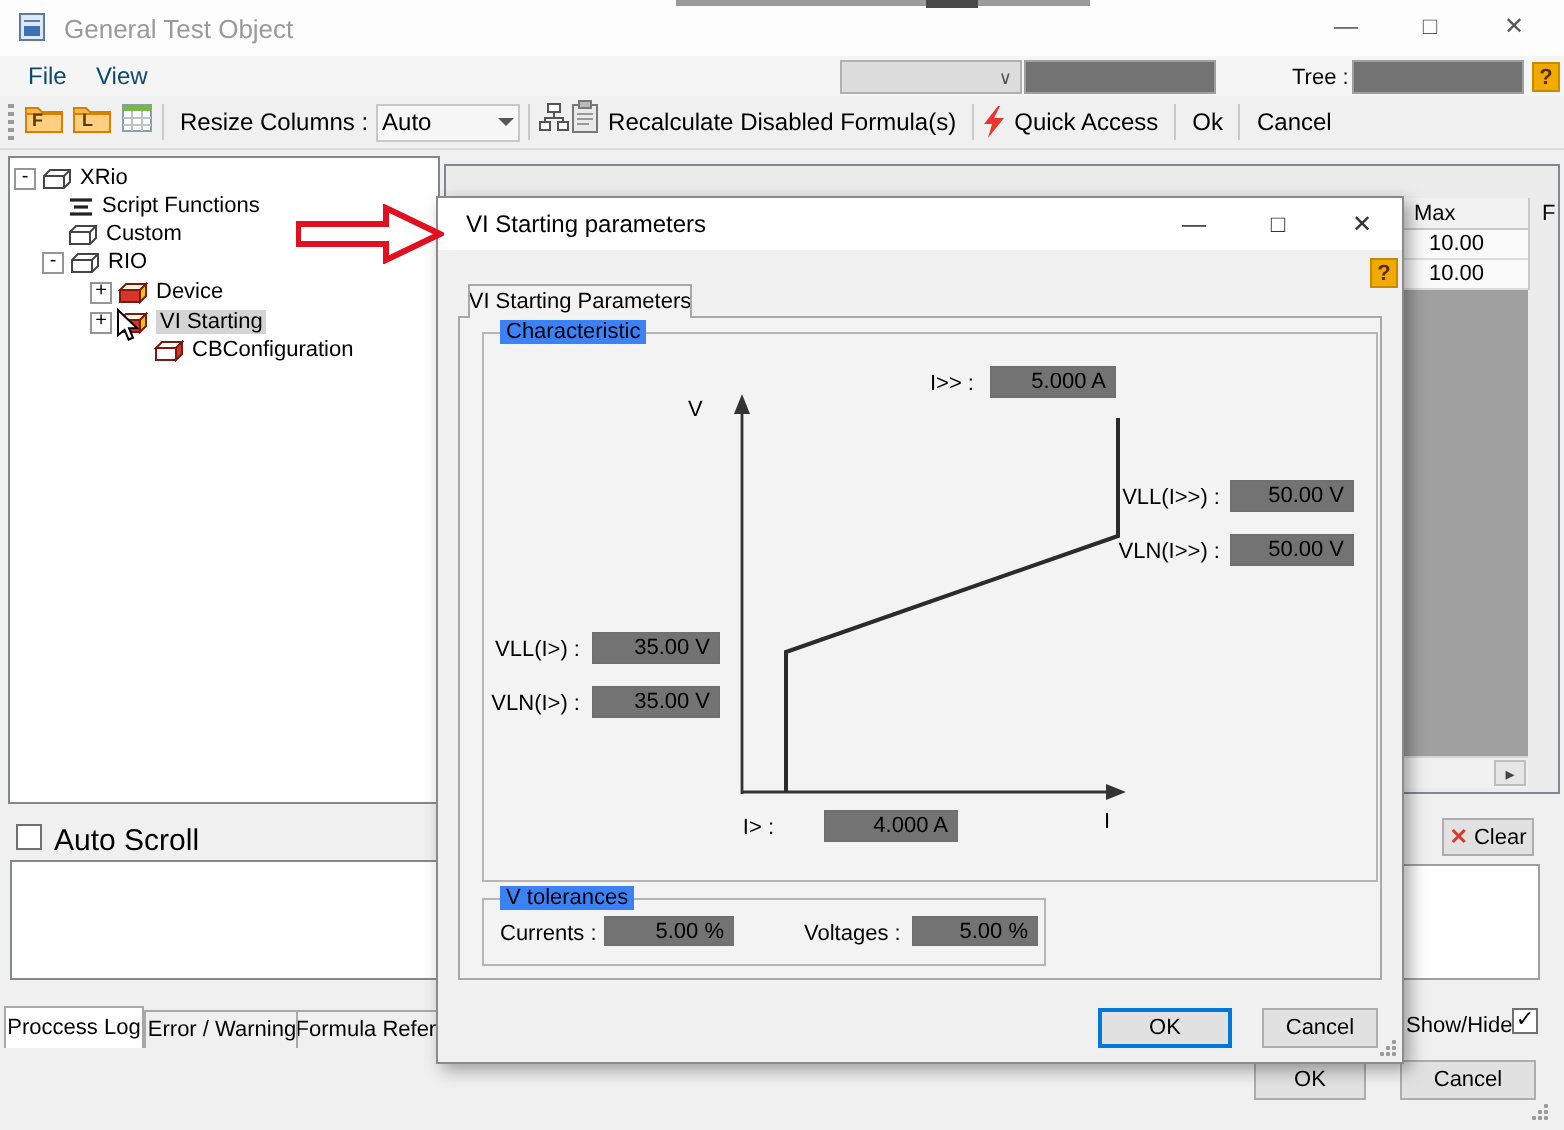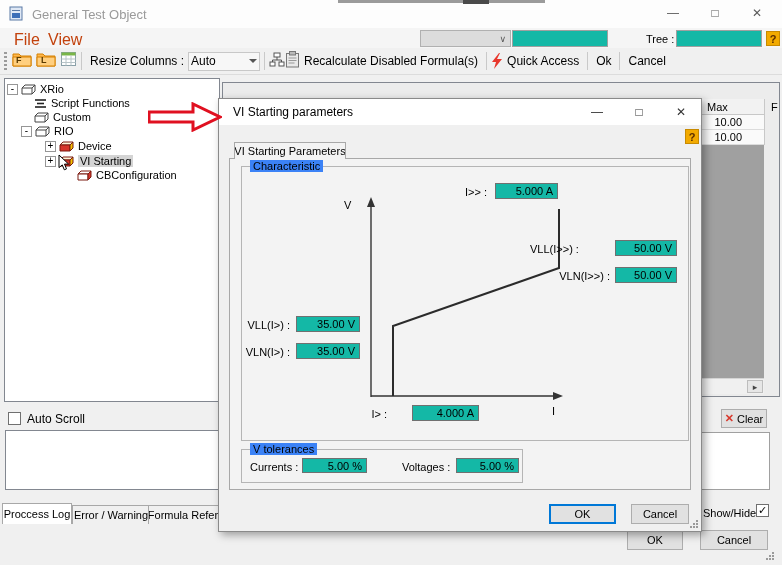--- a/index.html
+++ b/index.html
@@ -1,32 +1,32 @@
 <!DOCTYPE html>
 <html><head>
 <meta charset="utf-8">
 <style>
   html,body{margin:0;padding:0}
   body{width:782px;height:565px;position:relative;overflow:hidden;
        background:#f0f0f0;font-family:"Liberation Sans",sans-serif;color:#000;}
   .abs{position:absolute;box-sizing:border-box}
   .txt{font-size:11px;white-space:nowrap}
-  .field{position:absolute;box-sizing:border-box;background:#14b8a6;border:1px solid #707070;
+  .field{position:absolute;box-sizing:border-box;background:#737373;border:1px solid #707070;
          font:11px "Liberation Sans",sans-serif;text-align:right;padding:0 4px;outline:none}
   .btn{position:absolute;box-sizing:border-box;background:#e1e1e1;border:1px solid #adadad;
        font:11px "Liberation Sans",sans-serif;display:flex;align-items:center;justify-content:center;cursor:default}
   .btn.default{border:2px solid #0078d7}
   .grp{position:absolute;box-sizing:border-box;border:1px solid #b5b5b5}
   .grp-label{position:absolute;top:-7px;left:8px;background:#3b82f6;padding:0 3px;font-size:11px;white-space:nowrap}
   .winctl{position:absolute;top:2px;width:30px;height:22px;display:flex;align-items:center;justify-content:center;
           color:#5a5a5a;font-size:12px}
   .sep{width:1px;height:18px;background:#c9c9c9;margin:0 4px}
   .titlebar{position:absolute;left:0;top:0;width:782px;height:28px;background:#fdfdfd;border-bottom:1px solid #e3e3e3}
   .menubar{position:absolute;left:0;top:28px;width:782px;height:20px;background:#f5f5f5}
-  .menuitem{position:absolute;top:3px;font-size:16px;color:#c2410c}
+  .menuitem{position:absolute;top:3px;font-size:12px;color:#0c4a6e}
   .toolbar{position:absolute;left:0;top:48px;width:782px;height:27px;background:#f0f0f0;
            border-bottom:1px solid #dcdcdc;display:flex;align-items:center;padding-left:4px;box-sizing:border-box}
   .tool-label{font-size:12px;margin:0 4px;white-space:nowrap}
   .grip{width:3px;height:18px;margin-right:5px;
         background:repeating-linear-gradient(#9a9a9a 0 2px,transparent 2px 4px)}
   .tree-panel{position:absolute;left:4px;top:78px;width:214px;height:322px;background:#fff;border:1px solid #828790}
   .trow{position:absolute;height:14px;display:flex;align-items:center;font-size:11px;white-space:nowrap}
   .texp{width:11px;height:11px;box-sizing:border-box;border:1px solid #969696;background:#fff;
         font-size:10px;line-height:8px;text-align:center;margin-right:3px;flex:0 0 auto}
   .tlabel{margin-left:4px}
@@ -230,21 +230,21 @@
   <div class="abs" style="left:0;top:62px;width:541px;height:233px;background:#a0a0a0"></div>
   <div class="abs" style="left:541px;top:16px;width:1px;height:46px;background:#c8c8c8"></div>
   <div class="abs" style="left:0;top:295px;width:541px;height:16px;background:#f0f0f0;border-top:1px solid #d5d5d5">
     <div class="abs" style="left:524px;top:1px;width:16px;height:13px;background:#e6e6e6;border:1px solid #bdbdbd;display:flex;align-items:center;justify-content:center;font-size:9px;color:#444">
         <span>▸</span>
       </div>
   </div>
 </div>
 
 <div class="chk" style="left:8px;top:412px"></div>
-<span class="abs" style="left:27px;top:412px;font-size:12px">Auto Scroll</span>
+<span class="abs" style="left:27px;top:412px;font-size:15px">Auto Scroll</span>
 
 <div class="btn" style="left:721px;top:409px;width:46px;height:19px;gap:3px">
   <span style="color:#d83a2e;font-weight:bold">✕</span>
   <span>Clear</span>
 </div>
 
 <div class="abs" style="left:5px;top:430px;width:686px;height:60px;background:#fff;border:1px solid #828790"></div>
 <div class="abs" style="left:698px;top:432px;width:72px;height:58px;background:#fff;border:1px solid #a0a0a0"></div>
 
 <div class="tab active" style="left:2px;top:503px;width:70px;height:21px">
@@ -302,21 +302,21 @@
       <polygon points="321,229 311,225 311,233" fill="#333"></polygon>
       <polyline points="151,229 151,159 317,101 317,42" fill="none" stroke="#2b2b2b" stroke-width="2"></polyline>
     </svg>
 
     <span class="abs txt" style="left:102px;top:32px">V</span>
     <span class="abs txt" style="left:310px;top:238px">I</span>
 
     <span class="abs txt" style="left:185px;top:19px;width:60px;text-align:right">I&gt;&gt; :</span>
     <input class="field" style="left: 253px; top: 16px; width: 63px; height: 16px;" readonly="" value="5.000 A">
 
-    <span class="abs txt" style="left:288px;top:76px;width:80px;">VLL(I&gt;&gt;) :</span>
+    <span class="abs txt" style="left:288px;top:76px;width:80px;text-align:right">VLL(I&gt;&gt;) :</span>
     <input class="field" style="left: 373px; top: 73px; width: 62px; height: 16px;" readonly="" value="50.00 V">
 
     <span class="abs txt" style="left:288px;top:103px;width:80px;text-align:right">VLN(I&gt;&gt;) :</span>
     <input class="field" style="left: 373px; top: 100px; width: 62px; height: 16px;" readonly="" value="50.00 V">
 
     <span class="abs txt" style="left:0px;top:152px;width:48px;text-align:right">VLL(I&gt;) :</span>
     <input class="field" style="left: 54px; top: 149px; width: 64px; height: 16px;" readonly="" value="35.00 V">
 
     <span class="abs txt" style="left:0px;top:179px;width:48px;text-align:right">VLN(I&gt;) :</span>
     <input class="field" style="left: 54px; top: 176px; width: 64px; height: 16px;" readonly="" value="35.00 V">

